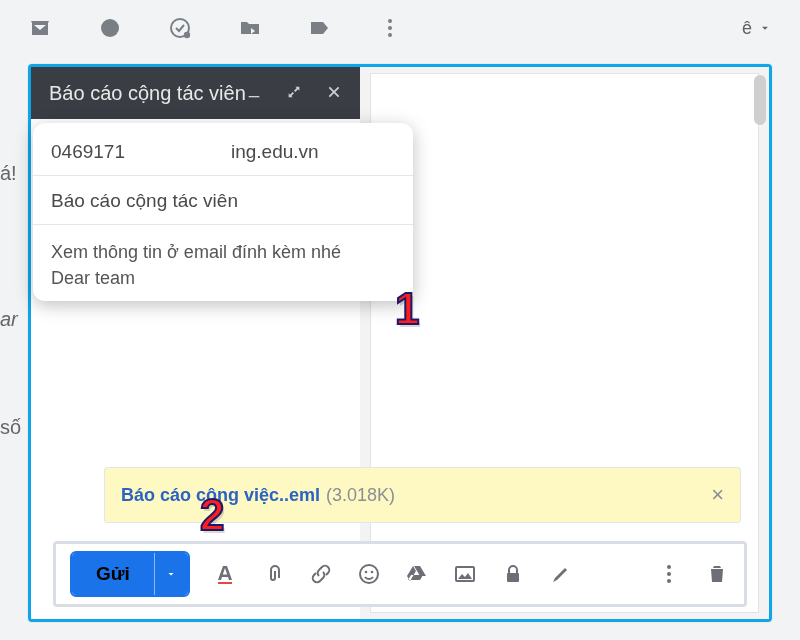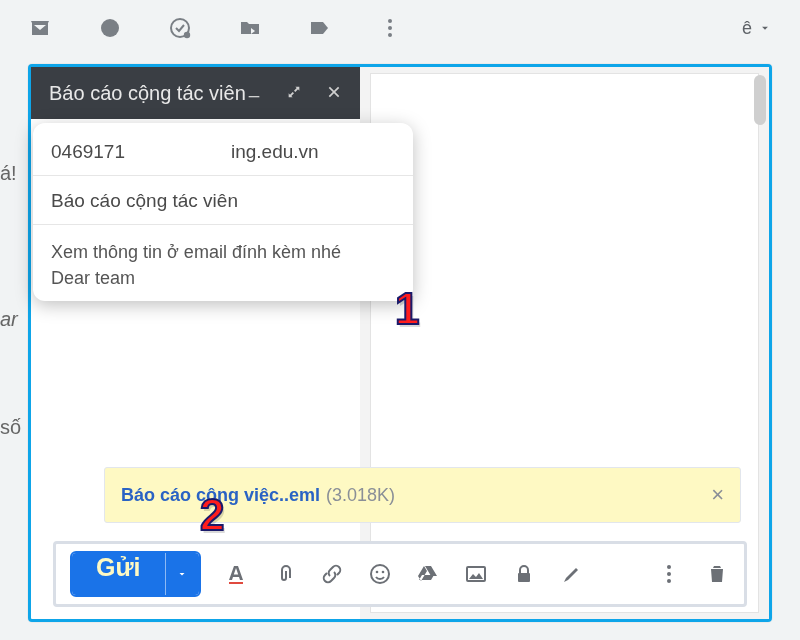--- a/index.html
+++ b/index.html
@@ -100,22 +100,22 @@
     gap: 22px;
   }
   .sendbtn {
     display:flex; align-items:stretch;
     height:46px;
     border-radius:6px;
     overflow:hidden;
     border:2px solid #1a73e8;
   }
   .sendbtn .main {
-    background:#1a73e8; color:#fef9c3; font-weight:600; font-size:25px;
-    padding: 0 24px; display:flex; 
+    background:#1a73e8; color:#000000; font-weight:600; font-size:19px;
+    padding: 0 24px; display:flex; align-items:center;
   }
   .sendbtn .drop {
     background:#1a73e8; color:#fff; width:34px;
     display:flex; align-items:center; justify-content:center;
     border-left:1px solid rgba(255,255,255,0.5);
   }
   .actionbar .aicn { width:26px; height:26px; display:flex; align-items:center; justify-content:center; }
   .actionbar .aicn svg { width:24px; height:24px; fill:#6c7076; }
   .actionbar .spacer { flex:1; }
   .step-badge {

